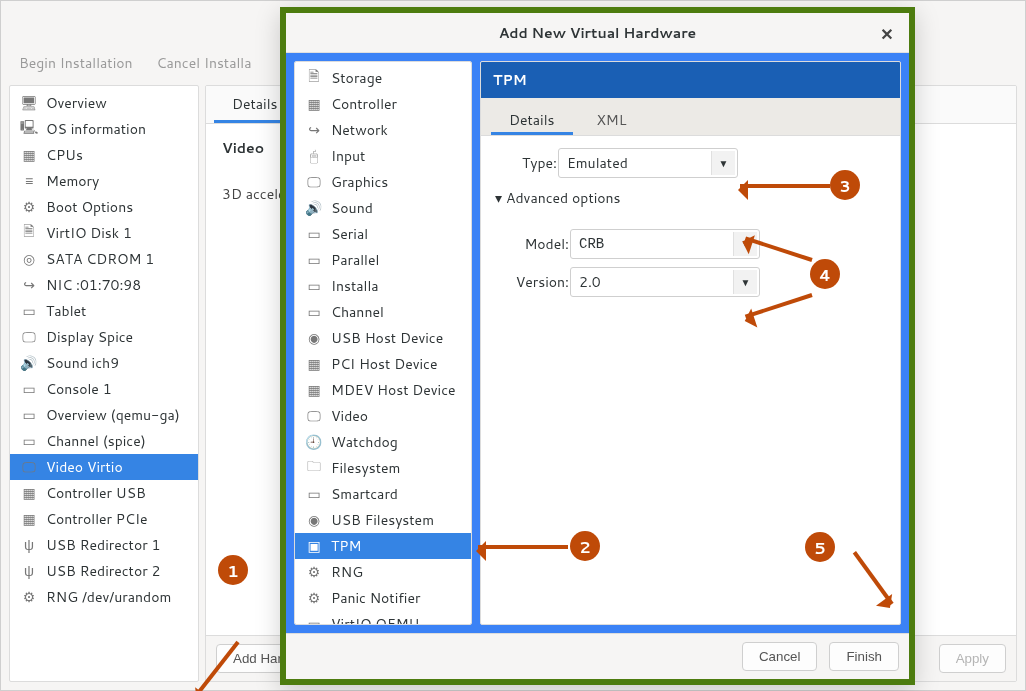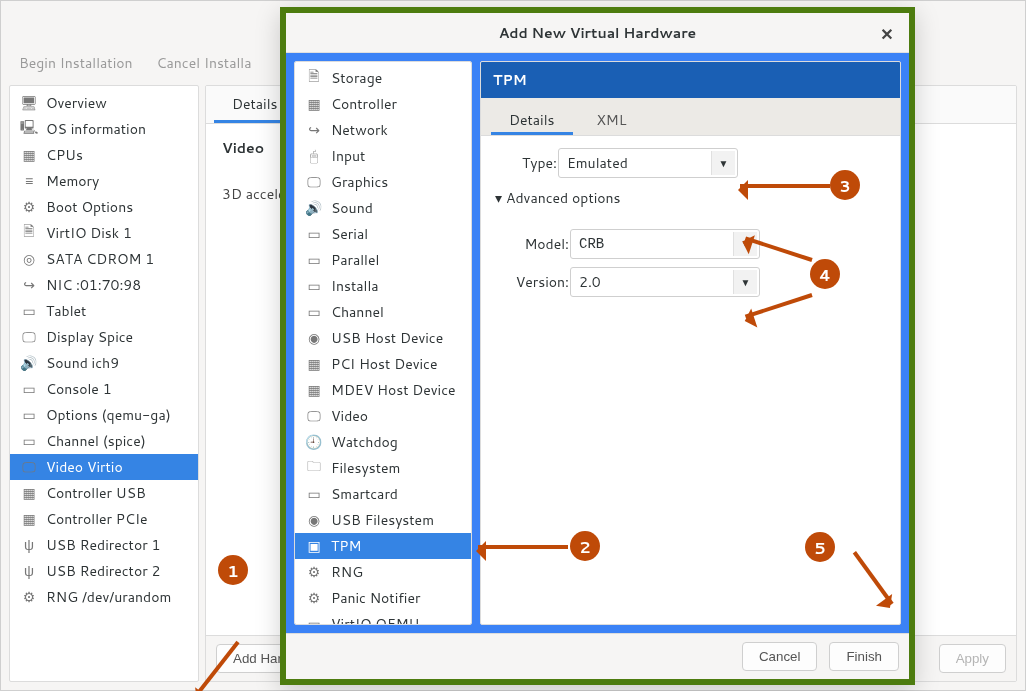--- a/index.html
+++ b/index.html
@@ -341,21 +341,21 @@
         <div class="sb-item">
           <span class="ico">🔊</span>
           <span>Sound ich9</span>
         </div>
         <div class="sb-item">
           <span class="ico">▭</span>
           <span>Console 1</span>
         </div>
         <div class="sb-item">
           <span class="ico">▭</span>
-          <span>Options (qemu-ga)</span>
+          <span>Overview (qemu-ga)</span>
         </div>
         <div class="sb-item">
           <span class="ico">▭</span>
           <span>Channel (spice)</span>
         </div>
         <div class="sb-item selected">
           <span class="ico">🖵</span>
           <span>Video Virtio</span>
         </div>
         <div class="sb-item">

